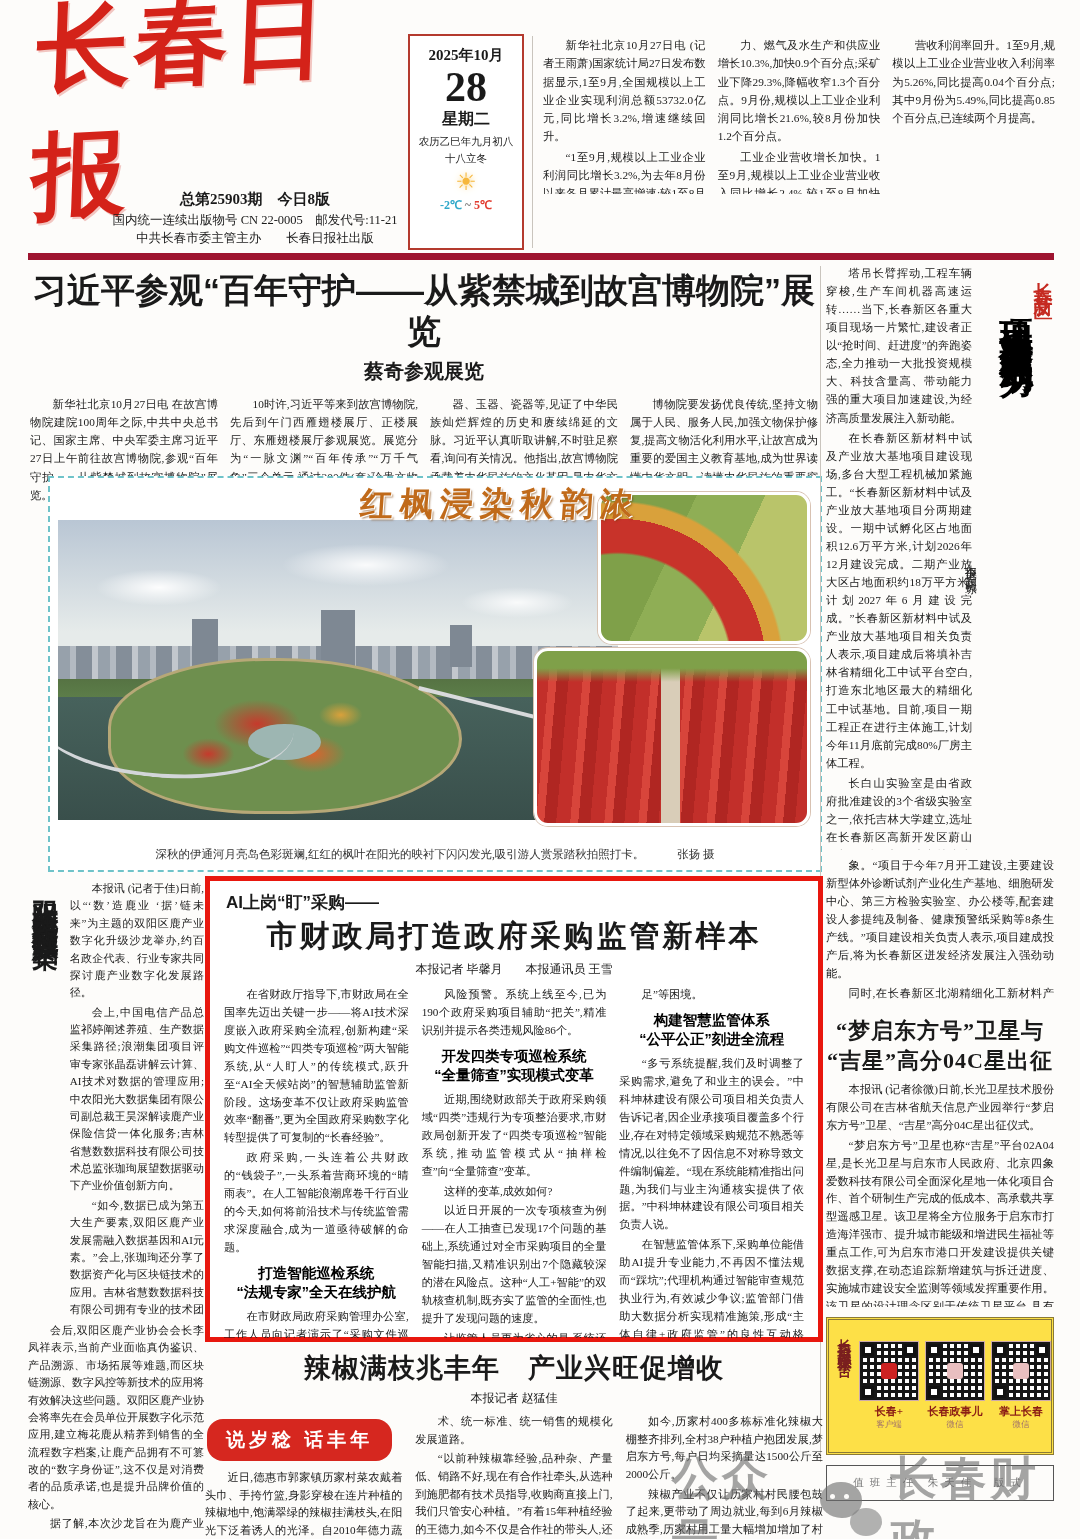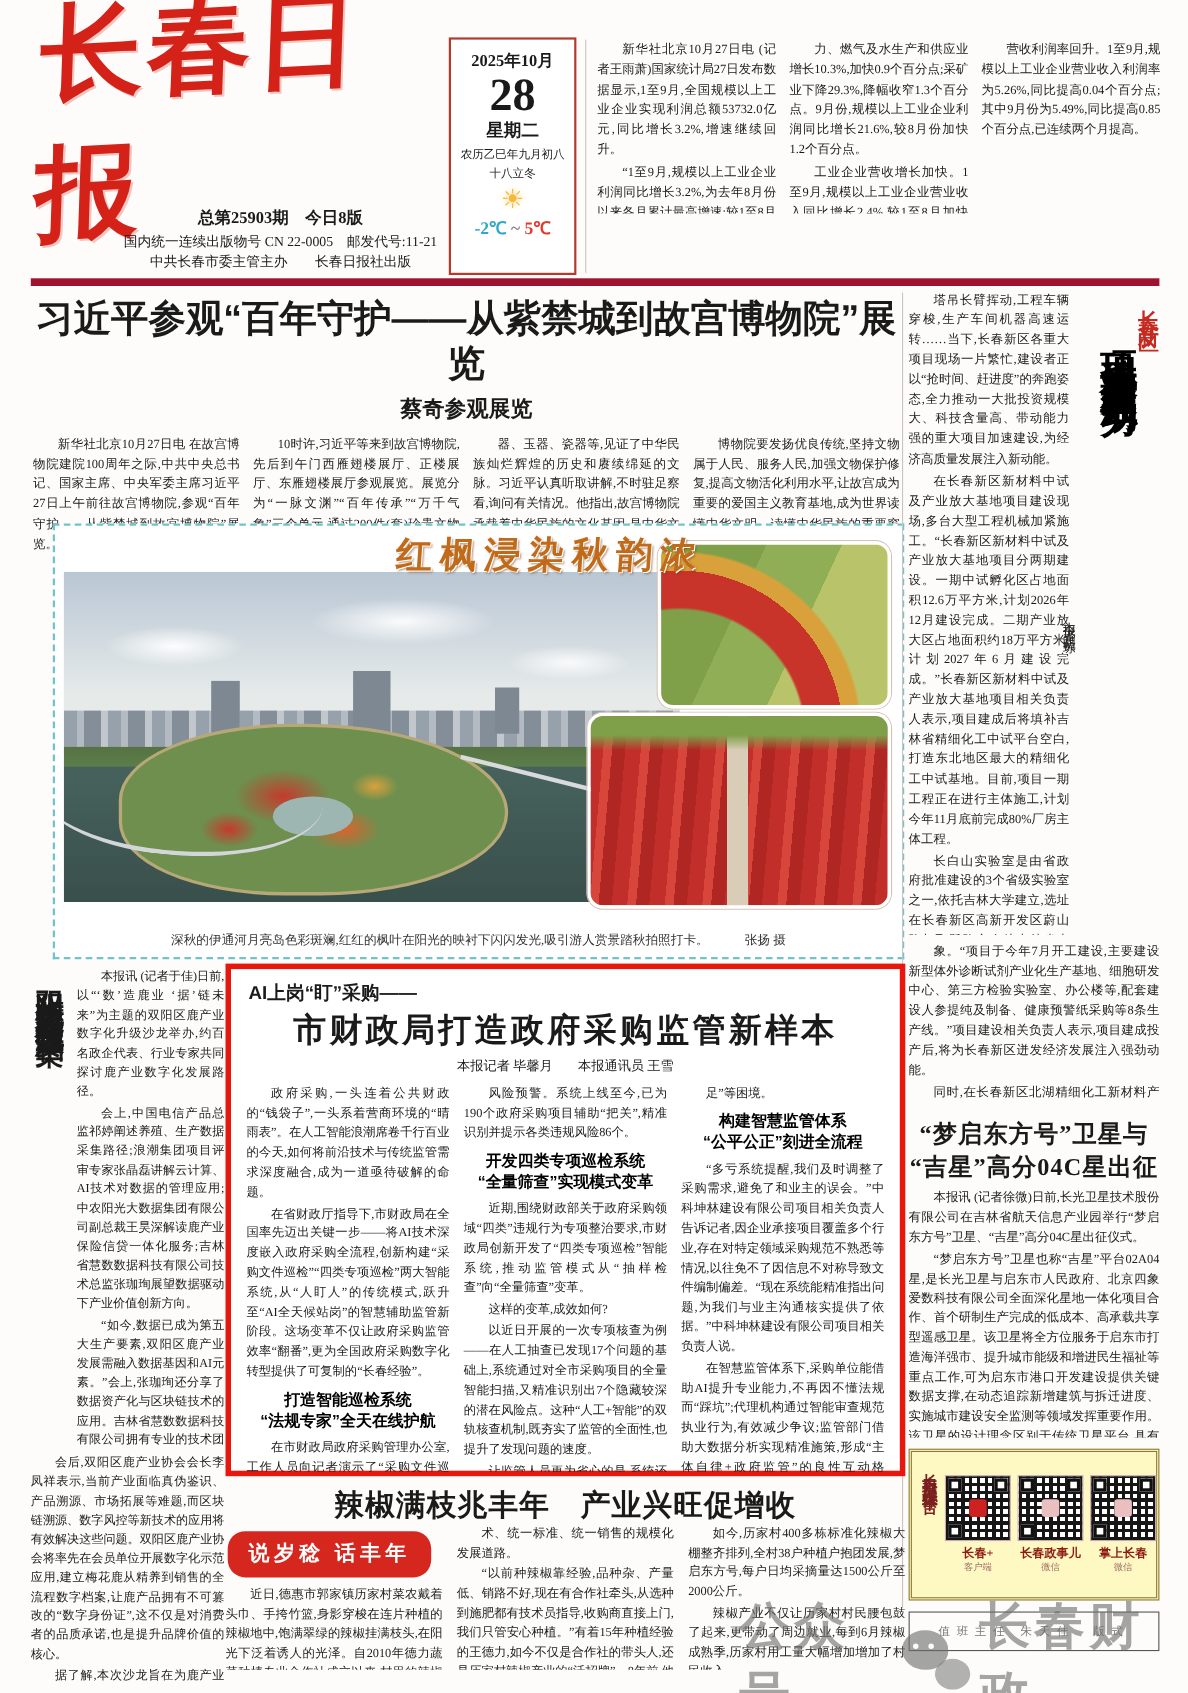--- a/index.html
+++ b/index.html
@@ -16,21 +16,21 @@
   .mh-info{left:70px;top:188px;width:370px;text-align:center;line-height:1.5;}
   .mh-info .l1{font-size:15px;font-weight:bold;}
   .mh-info .l2,.mh-info .l3{font-size:12.5px;}
   .datebox{left:408px;top:34px;width:112px;height:212px;border:2px solid #b43a2e;background:#fff;
            text-align:center;font-family:"Liberation Serif",serif;}
   .db-ym{font-size:15px;font-weight:bold;margin-top:10px;}
   .db-day{font-size:42px;font-weight:900;line-height:1.05;}
   .db-wd{font-size:16px;font-weight:bold;margin-bottom:4px;}
   .db-lunar,.db-term{font-size:10.5px;line-height:1.6;}
   .db-sun{font-size:24px;color:#f6b73c;text-shadow:0 0 6px #f9d27a;line-height:1.2;}
-  .db-temp{font-size:16px;font-weight:bold;}
+  .db-temp{font-size:12px;font-weight:bold;}
   .db-temp .lo{color:#2fa8c9;} .db-temp .hi{color:#e23b2e;} .db-temp .td{color:#888;}
   .vline{width:1px;background:#c9c4bd;}
   
   .toparticle{left:543px;top:36px;width:512px;}
   .toparticle h1{margin:0 0 10px 0;font-size:25px;line-height:1.25;letter-spacing:0;font-weight:900;}
   .cols{display:flex;gap:12px;overflow:hidden;}
   .cols>div{flex:1;font-size:11.3px;line-height:1.62;}
   .top-body{height:158px;}
   .redrule{left:28px;top:253px;width:1026px;height:7px;background:#9e1430;}
   
@@ -82,21 +82,21 @@
   .sb-kicker{position:absolute;right:-2px;top:2px;writing-mode:vertical-rl;font-size:19px;font-weight:900;
       color:#c52a21;letter-spacing:7px;font-family:"Liberation Sans",sans-serif;}
   .sb-head{position:absolute;right:18px;top:28px;writing-mode:vertical-rl;height:552px;font-size:34px;
       font-weight:900;line-height:1.12;letter-spacing:3px;color:#000;
       font-family:"Liberation Sans","DejaVu Sans",sans-serif;}
   .sb-byline{position:absolute;right:76px;top:292px;writing-mode:vertical-rl;font-size:11.5px;color:#222;letter-spacing:2px;}
   .sb-bodytop{width:146px;height:586px;overflow:hidden;font-size:11.3px;line-height:1.6;}
   .sb-wide{width:228px;height:148px;overflow:hidden;font-size:11.3px;line-height:1.6;margin-top:6px;}
   .sat-h{margin:12px 0 2px 0;text-align:center;font-size:22px;font-weight:900;line-height:1.35;letter-spacing:1px;}
   .sat-body{width:228px;height:226px;overflow:hidden;font-size:11.3px;line-height:1.58;margin-top:6px;}
-  .qrpanel{margin-top:10px;border:3px double #8a7a35;background:#fef9c3;padding:8px 6px;display:flex;gap:6px;align-items:center;}
+  .qrpanel{margin-top:10px;border:3px double #8a7a35;background:#fde047;padding:8px 6px;display:flex;gap:6px;align-items:center;}
   .qr-title{writing-mode:vertical-rl;font-size:14px;font-weight:900;color:#7a1f1f;letter-spacing:3px;height:116px;}
   .qritem{flex:1;text-align:center;}
   .qr{width:58px;height:58px;margin:0 auto;position:relative;background:#fff;border:1px solid #caa;
       background-image:repeating-linear-gradient(0deg,#161616 0 3px,transparent 3px 7px),
                        repeating-linear-gradient(90deg,#161616 0 3px,rgba(255,255,255,.92) 3px 7px);}
   .qr .f{position:absolute;width:12px;height:12px;background:#fff;border:3px solid #111;box-sizing:border-box;}
   .qr .tl{left:2px;top:2px;} .qr .tr{right:2px;top:2px;} .qr .bl{left:2px;bottom:2px;}
   .qr .logo-c{position:absolute;left:50%;top:50%;width:16px;height:16px;transform:translate(-50%,-50%);
       background:#c22; border-radius:3px;}
   .qr .logo-p{background:#e9bfc0;}
@@ -303,22 +303,22 @@
 
 <div class="abs proc">
   <div class="proc-kicker">AI上岗“盯”采购——</div>
   <div class="proc-h">市财政局打造政府采购监管新样本</div>
   <div class="proc-byline">
     <span>本报记者 毕馨月</span>
     <span>本报通讯员 王雪</span>
   </div>
   <div class="proc-cols">
     <div>
+        <p>在省财政厅指导下,市财政局在全国率先迈出关键一步——将AI技术深度嵌入政府采购全流程,创新构建“采购文件巡检”“四类专项巡检”两大智能系统,从“人盯人”的传统模式,跃升至“AI全天候站岗”的智慧辅助监管新阶段。这场变革不仅让政府采购监管效率“翻番”,更为全国政府采购数字化转型提供了可复制的“长春经验”。</p>
         <p>政府采购,一头连着公共财政的“钱袋子”,一头系着营商环境的“晴雨表”。在人工智能浪潮席卷千行百业的今天,如何将前沿技术与传统监管需求深度融合,成为一道亟待破解的命题。</p>
-        <p>在省财政厅指导下,市财政局在全国率先迈出关键一步——将AI技术深度嵌入政府采购全流程,创新构建“采购文件巡检”“四类专项巡检”两大智能系统,从“人盯人”的传统模式,跃升至“AI全天候站岗”的智慧辅助监管新阶段。这场变革不仅让政府采购监管效率“翻番”,更为全国政府采购数字化转型提供了可复制的“长春经验”。</p>
         <h4 class="sub">打造智能巡检系统
 “法规专家”全天在线护航</h4>
         <p>在市财政局政府采购管理办公室,工作人员向记者演示了“采购文件巡检”智能系统的“神通”——输入项目名称、采购类型等基础信息,上传待审文件,仅需短短几分钟,屏幕上便会跳出风险提示。</p>
       </div>
     <div>
         <p>风险预警。系统上线至今,已为190个政府采购项目辅助“把关”,精准识别并提示各类违规风险86个。</p>
         <h4 class="sub">开发四类专项巡检系统
 “全量筛查”实现模式变革</h4>
         <p>近期,围绕财政部关于政府采购领域“四类”违规行为专项整治要求,市财政局创新开发了“四类专项巡检”智能系统,推动监管模式从“抽样检查”向“全量筛查”变革。</p>
         <p>这样的变革,成效如何?</p>
@@ -330,20 +330,21 @@
         <h4 class="sub">构建智慧监管体系
 “公平公正”刻进全流程</h4>
         <p>“多亏系统提醒,我们及时调整了采购需求,避免了和业主的误会。”中科坤林建设有限公司项目相关负责人告诉记者,因企业承接项目覆盖多个行业,存在对特定领域采购规范不熟悉等情况,以往免不了因信息不对称导致文件编制偏差。“现在系统能精准指出问题,为我们与业主沟通核实提供了依据。”中科坤林建设有限公司项目相关负责人说。</p>
         <p>在智慧监管体系下,采购单位能借助AI提升专业能力,不再因不懂法规而“踩坑”;代理机构通过智能审查规范执业行为,有效减少争议;监管部门借助大数据分析实现精准施策,形成“主体自律+政府监管”的良性互动格局。“我们要的不是‘冷冰冰’的技术,而是通过技术手段,让‘公平、公正、公开’扎根于采购全流程。”市财政局相关负责人说。</p>
       </div>
   </div>
 </div>
 
 <div class="abs chili">
   <h1>辣椒满枝兆丰年　产业兴旺促增收</h1>
+  <div class="byline">本报记者 赵猛佳</div>
   <div class="chili-cols">
     <div>
       <div class="badge">说岁稔 话丰年</div>
       <div>
           <p>近日,德惠市郭家镇历家村菜农戴着头巾、手挎竹篮,身影穿梭在连片种植的辣椒地中,饱满翠绿的辣椒挂满枝头,在阳光下泛着诱人的光泽。自2010年德力蔬菜种植专业合作社成立以来,村里的辣椒产业就告别了“单打独斗”的零散模式,走上了统一品种、统一技</p>
         </div>
     </div>
     <div>
         <p>术、统一标准、统一销售的规模化发展道路。</p>
         <p>“以前种辣椒靠经验,品种杂、产量低、销路不好,现在有合作社牵头,从选种到施肥都有技术员指导,收购商直接上门,我们只管安心种植。”有着15年种植经验的王德力,如今不仅是合作社的带头人,还是历家村辣椒产业的“活招牌”。8年前,他带头引进棚膜种植技术,让历家村辣椒实现了错季上市,不仅延长了销售周期,也提高了价格。</p>

